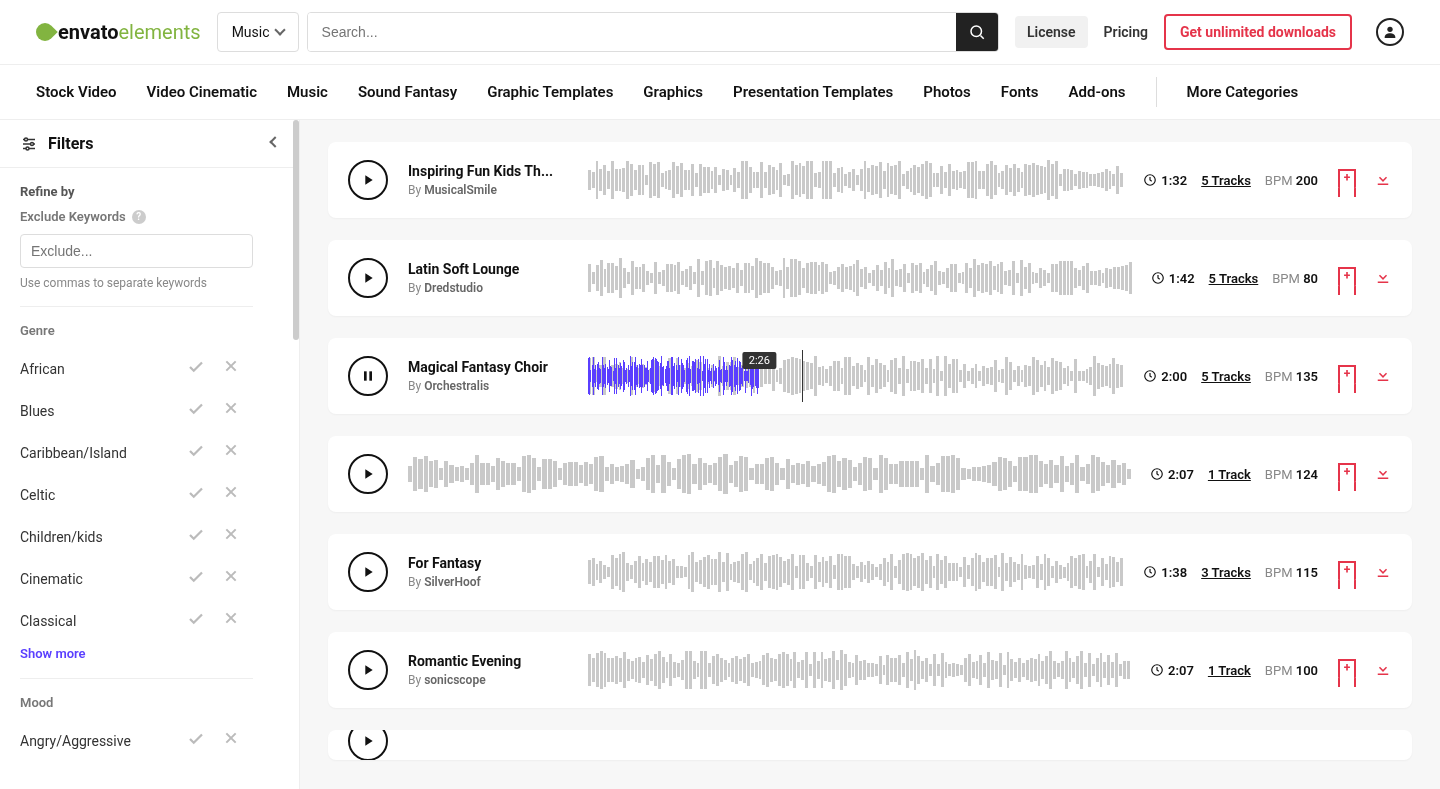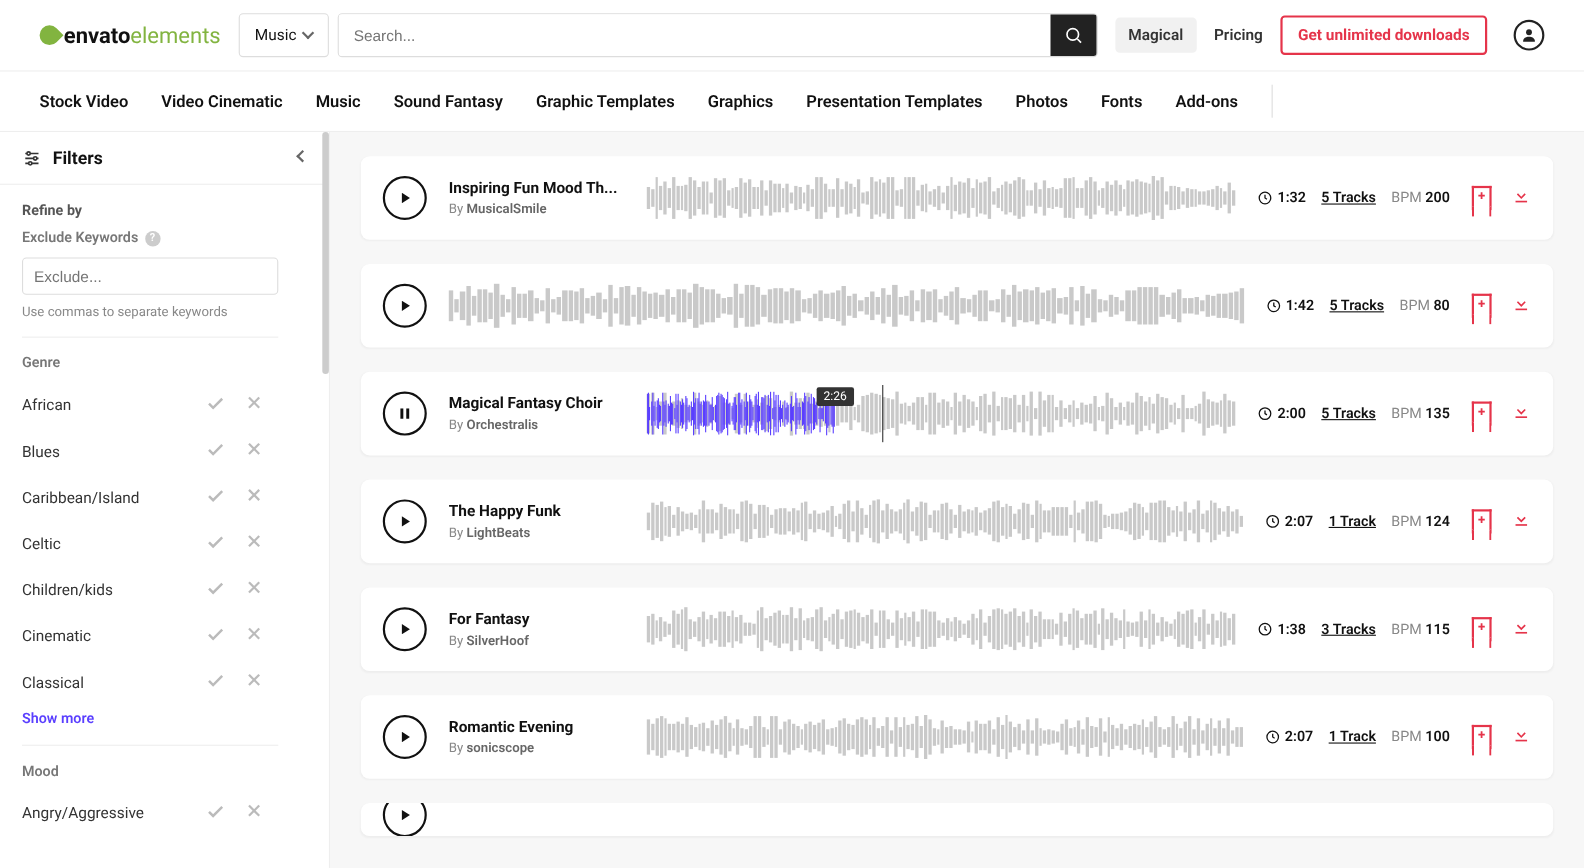--- a/index.html
+++ b/index.html
@@ -100,21 +100,21 @@
       <input class="search-input" placeholder="Search..." style="">
       <div class="search-btn">
         <svg viewBox="0 0 24 24" width="18" height="18" fill="none" stroke="white" stroke-width="2">
             <circle cx="11" cy="11" r="7"></circle>
             <line x1="21" y1="21" x2="16.65" y2="16.65"></line>
           </svg>
       </div>
     </div>
   </div>
 
-  <span class="toplink license-btn">Magical</span>
+  <span class="toplink license-btn">License</span>
   <span class="toplink">Pricing</span>
   <span class="cta-btn">Get unlimited downloads</span>
   <div class="avatar">
     <svg viewBox="0 0 24 24" fill="#222">
         <circle cx="12" cy="8" r="4"></circle>
         <path d="M4 20c0-4 4-6 8-6s8 2 8 6v1H4z"></path>
       </svg>
   </div>
 </div>
 
@@ -123,20 +123,21 @@
   <span class="nav-item">Video Cinematic</span>
   <span class="nav-item">Music</span>
   <span class="nav-item">Sound Fantasy</span>
   <span class="nav-item">Graphic Templates</span>
   <span class="nav-item">Graphics</span>
   <span class="nav-item">Presentation Templates</span>
   <span class="nav-item">Photos</span>
   <span class="nav-item">Fonts</span>
   <span class="nav-item">Add-ons</span>
   <span class="nav-sep"></span>
+  <span class="nav-item">More Categories</span>
 </div>
 
 <div class="main">
 
   <div class="sidebar">
     <div class="filter-head">
       <div class="t">
         <svg width="18" height="18" viewBox="0 0 24 24" fill="none" stroke="#333" stroke-width="2">
             <line x1="4" y1="6" x2="20" y2="6"></line>
             <line x1="4" y1="12" x2="20" y2="12"></line>
@@ -273,21 +274,21 @@
   </div>
 
   <div class="results" id="results">
   <div class="card">
     <div class="play">
           <svg viewBox="0 0 24 24" fill="#111">
             <polygon points="8 5 19 12 8 19"></polygon>
           </svg>
         </div>
     <div class="meta">
-      <div class="title">Inspiring Fun Mood Th...</div>
+      <div class="title">Inspiring Fun Kids Th...</div>
       <div class="by">By <b>MusicalSmile</b></div>
     </div>
     <div class="wave">
       <div class="wave-bg">
             <i style="height:19.92798353909465px"></i>
             <i style="height:16.514531893004115px"></i>
             <i style="height:38.00077160493827px"></i>
             <i style="height:21.51633230452675px"></i>
             <i style="height:29.746399176954732px"></i>
             <i style="height:17.59837962962963px"></i>
@@ -592,20 +593,24 @@
         </span>
       </span>
     </div>
   </div>
   <div class="card">
     <div class="play">
           <svg viewBox="0 0 24 24" fill="#111">
             <polygon points="8 5 19 12 8 19"></polygon>
           </svg>
         </div>
+    <div class="meta">
+      <div class="title">Latin Soft Lounge</div>
+      <div class="by">By <b>Dredstudio</b></div>
+    </div>
     <div class="wave">
       <div class="wave-bg">
             <i style="height:28.30079732510288px"></i>
             <i style="height:12.055555555555555px"></i>
             <i style="height:25.061856995884774px"></i>
             <i style="height:36.671553497942384px"></i>
             <i style="height:18.45871913580247px"></i>
             <i style="height:30.886316872427983px"></i>
             <i style="height:29.972865226337447px"></i>
             <i style="height:23.959104938271608px"></i>
@@ -1229,24 +1234,20 @@
         </span>
       </span>
     </div>
   </div>
   <div class="card">
     <div class="play">
           <svg viewBox="0 0 24 24" fill="#111">
             <polygon points="8 5 19 12 8 19"></polygon>
           </svg>
         </div>
-    <div class="meta">
-      <div class="title">The Happy Funk</div>
-      <div class="by">By <b>LightBeats</b></div>
-    </div>
     <div class="wave">
       <div class="wave-bg">
             <i style="height:15.04642489711934px"></i>
             <i style="height:33.137602880658434px"></i>
             <i style="height:29.18402777777778px"></i>
             <i style="height:36.98199588477367px"></i>
             <i style="height:25.88335905349794px"></i>
             <i style="height:27.46219135802469px"></i>
             <i style="height:12.181455761316872px"></i>
             <i style="height:26.059670781893004px"></i>

